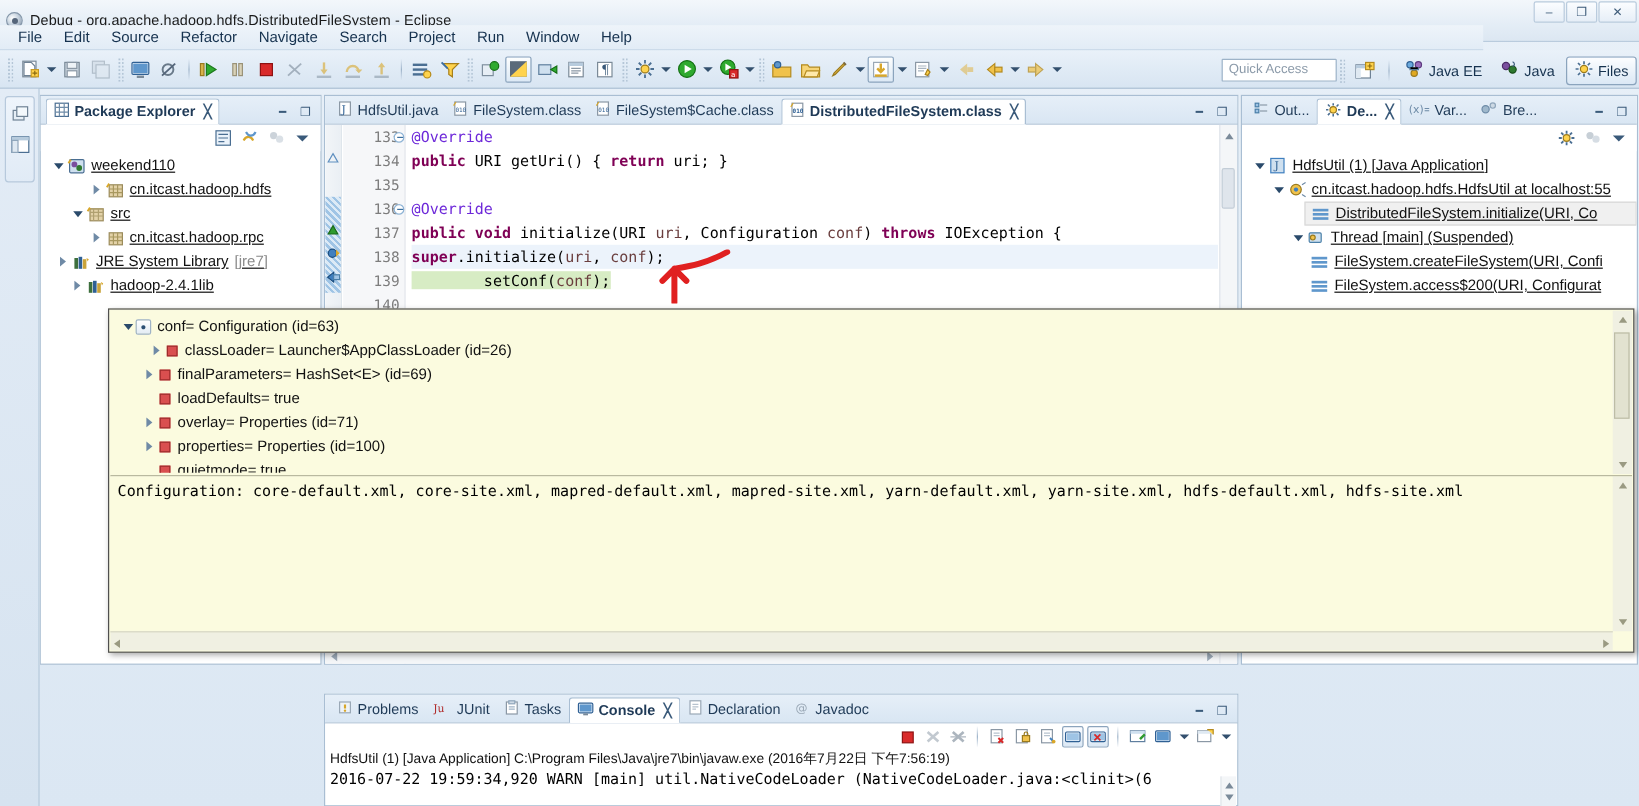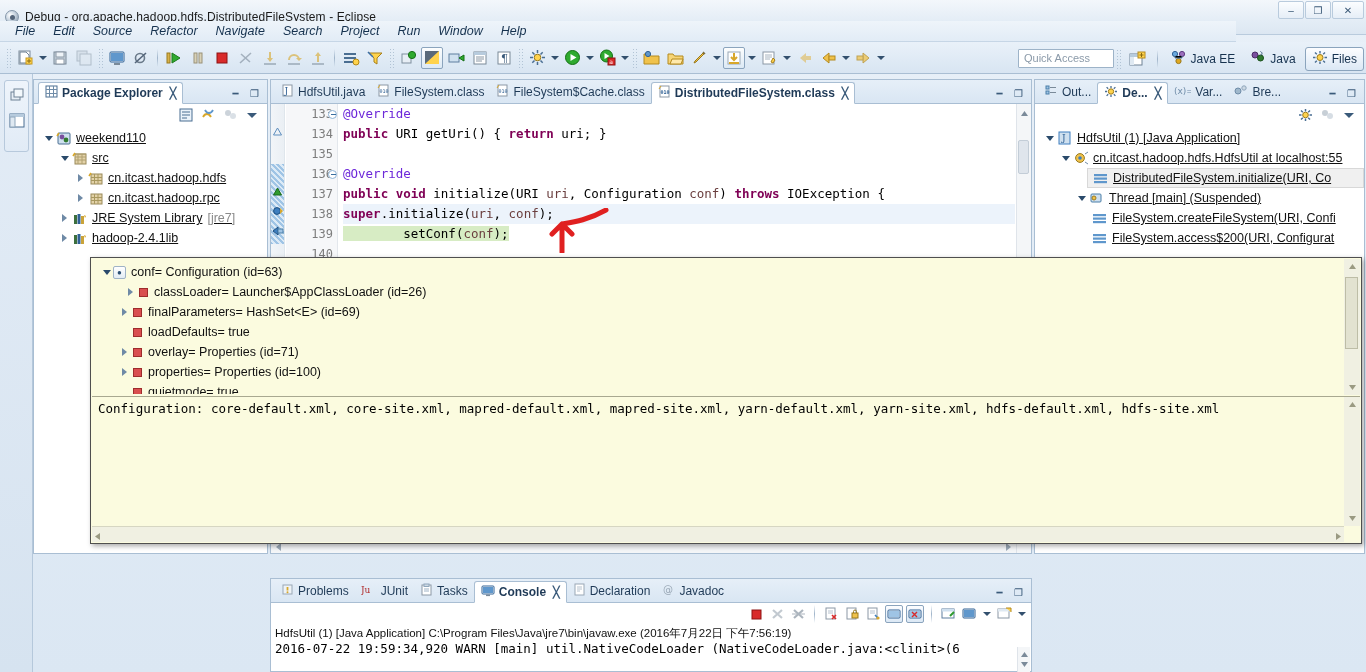--- a/index.html
+++ b/index.html
@@ -45,21 +45,21 @@
     display:flex; align-items:center; justify-content:center;
     font-size:10px; color:#3c5a78;
   }
   .win-btn.close { width:32px; }
 
   
   .menubar {
     position:absolute; left:0; top:21px; width:1236px; height:21px;
     background: linear-gradient(180deg,#eef4fa 0%, #e2ecf6 100%);
     border-bottom:1px solid #c6d6e6;
-    display:flex; align-items:center; padding-left:6px;font-style:italic;
+    display:flex; align-items:center; padding-left:6px;
   }
   .menu-item {
     padding:2px 9px; font-size:12.5px; color:#16324f; cursor:default;
   }
 
   
   .toolbar {
     position:absolute; left:0; top:42px; width:1366px; height:32px;
     background: linear-gradient(180deg,#e9f1f9 0%, #d8e5f2 100%);
     border-bottom:1px solid #a9bed3;
@@ -583,56 +583,56 @@
           <svg width="16" height="15" viewBox="0 0 16 15">
               <rect x="2" y="2" width="12" height="11" rx="1" fill="#cfe0ef" stroke="#4a6e92"></rect>
               <circle cx="6" cy="6" r="2.4" fill="#7a4f9e"></circle>
               <circle cx="10" cy="9" r="2.4" fill="#2f7a2f"></circle>
               <path d="M1 5l2-3" stroke="#d8a72a" stroke-width="1.6"></path>
             </svg>
         </span>
         <span>weekend110</span>
       </div>
 
+      <div class="tree-row" style="padding-left:40px">
+        <span class="twisty tw-closed"></span>
+        <span class="t-ico">
+          <svg width="16" height="15" viewBox="0 0 16 15">
+              <rect x="3" y="3" width="11" height="10" fill="#e3d2a8" stroke="#9a8a5a"></rect>
+              <path d="M3 6.5h11M3 9.5h11M6.5 3v10M10 3v10" stroke="#a8985f"></path>
+              <path d="M1 5l2-3" stroke="#d8a72a" stroke-width="1.6"></path>
+            </svg>
+        </span>
+        <span>cn.itcast.hadoop.hdfs</span>
+      </div>
+
       <div class="tree-row" style="padding-left:24px">
         <span class="twisty tw-open"></span>
         <span class="t-ico">
           <svg width="16" height="15" viewBox="0 0 16 15">
               <rect x="3" y="3" width="11" height="10" fill="#e3d2a8" stroke="#9a8a5a"></rect>
               <path d="M3 3h11M3 6h11M3 9h11M6 3v10M10 3v10" stroke="#b0a070"></path>
               <path d="M1 5l2-3" stroke="#d8a72a" stroke-width="1.6"></path>
             </svg>
         </span>
         <span>src</span>
       </div>
 
       <div class="tree-row" style="padding-left:40px">
         <span class="twisty tw-closed"></span>
         <span class="t-ico">
           <svg width="16" height="15" viewBox="0 0 16 15">
               <rect x="3" y="3" width="11" height="10" fill="#e3d2a8" stroke="#9a8a5a"></rect>
               <path d="M3 6.5h11M3 9.5h11M6.5 3v10M10 3v10" stroke="#a8985f"></path>
-              <path d="M1 5l2-3" stroke="#d8a72a" stroke-width="1.6"></path>
-            </svg>
-        </span>
-        <span>cn.itcast.hadoop.hdfs</span>
-      </div>
-
-      <div class="tree-row" style="padding-left:40px">
-        <span class="twisty tw-closed"></span>
-        <span class="t-ico">
-          <svg width="16" height="15" viewBox="0 0 16 15">
-              <rect x="3" y="3" width="11" height="10" fill="#e3d2a8" stroke="#9a8a5a"></rect>
-              <path d="M3 6.5h11M3 9.5h11M6.5 3v10M10 3v10" stroke="#a8985f"></path>
             </svg>
         </span>
         <span>cn.itcast.hadoop.rpc</span>
       </div>
 
-      <div class="tree-row" style="padding-left:24px">
+      <div class="tree-row" style="padding-left:12px">
         <span class="twisty tw-closed"></span>
         <span class="t-ico">
           <svg width="16" height="15" viewBox="0 0 16 15">
               <rect x="2" y="4" width="3" height="9" fill="#3d6f3d"></rect>
               <rect x="5.5" y="3" width="3" height="10" fill="#2f6094"></rect>
               <rect x="9" y="5" width="3" height="8" fill="#c9a33a"></rect>
               <path d="M12 4l2 1-1 2" fill="#d8a72a"></path>
             </svg>
         </span>
         <span>JRE System Library</span>

